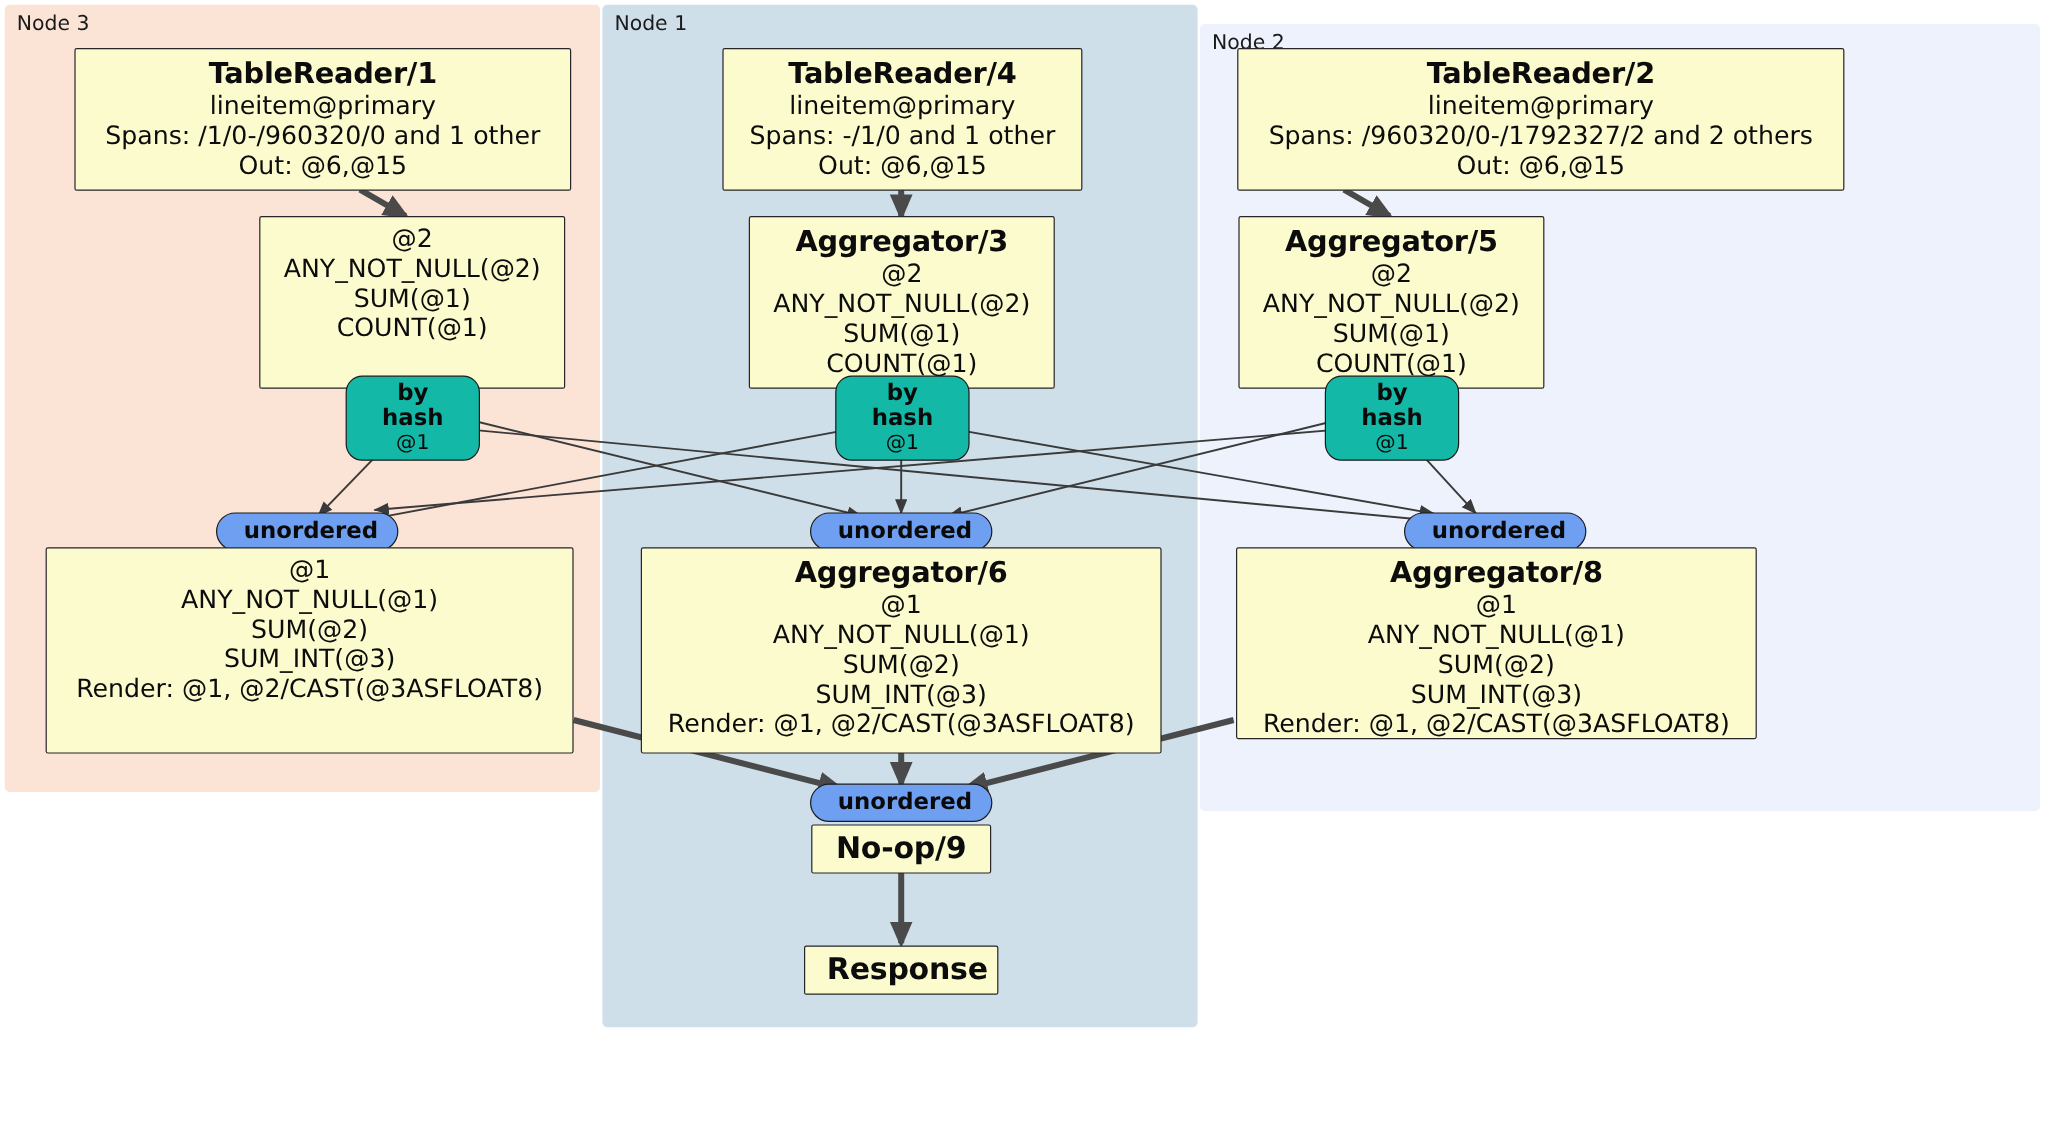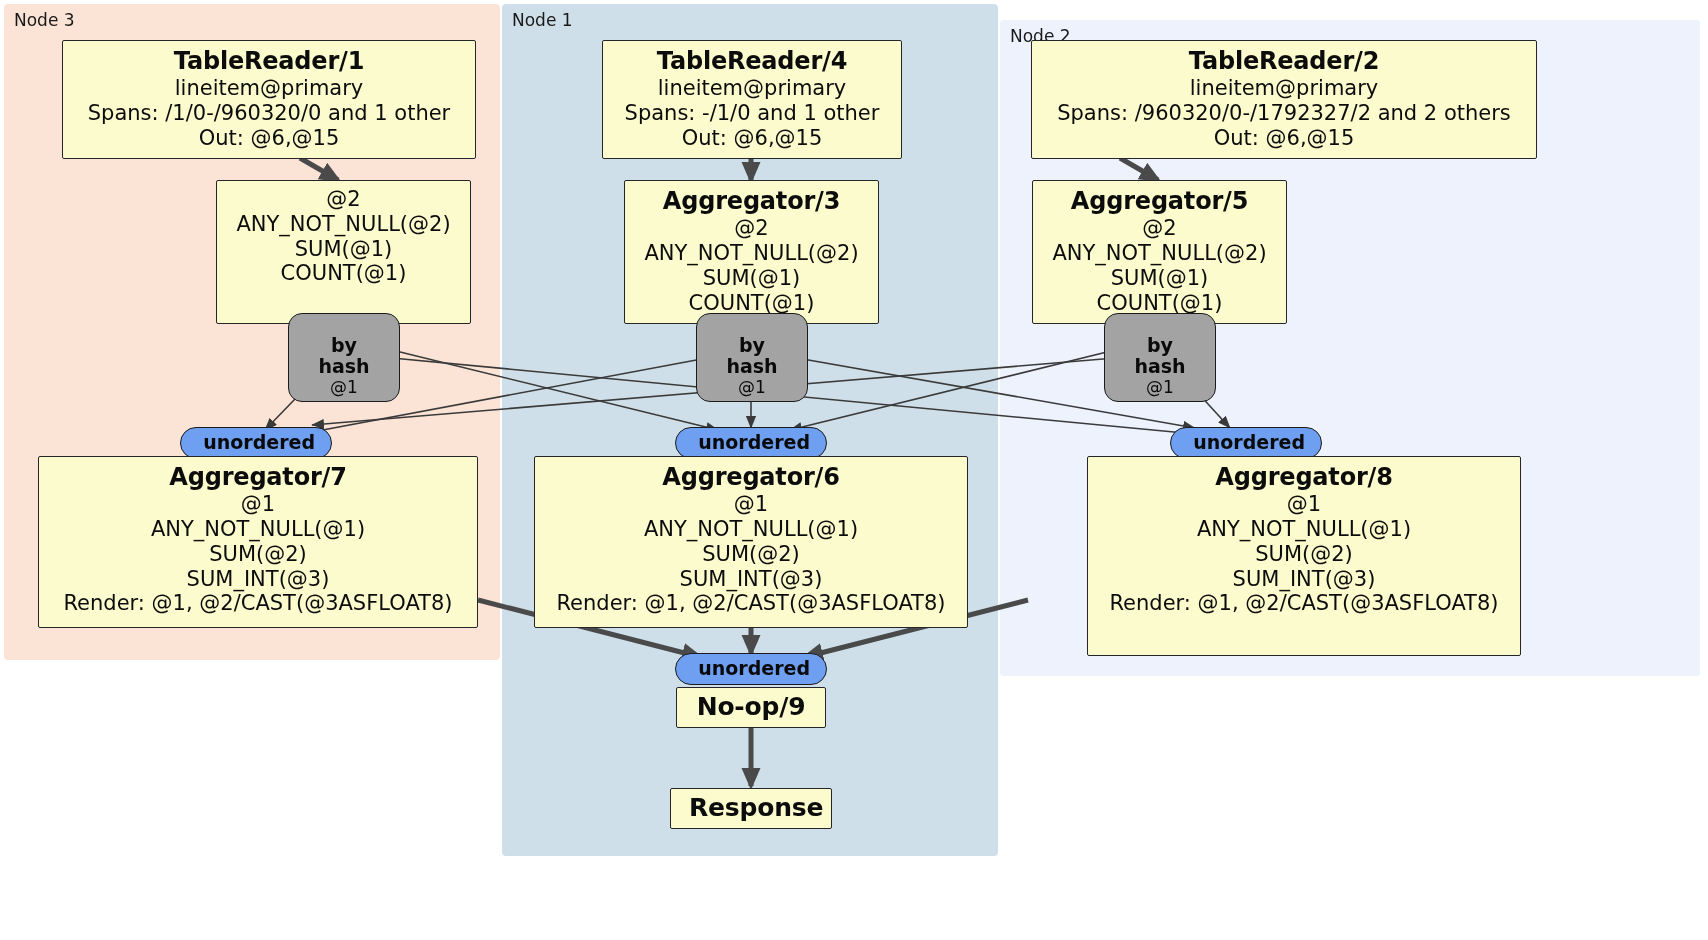--- a/index.html
+++ b/index.html
@@ -93,23 +93,23 @@
   
   .badge {
     position: absolute;
     border: 1.8px solid #1b1b1b;
     box-sizing: border-box;
     text-align: center;
     color: #0a0a0a;
     line-height: 1.12;
   }
   .badge-hash {
-    background: #a3a3a3;
+    background: #14b8a6;
     border-radius: 14px;
-    padding: 21px 14px 4px 14px;
+    padding: 3px 14px 4px 14px;
   }
   .badge-hash .badge-title {
     font-weight: bold;
     font-size: 19px;
     display: block;
   }
   .badge-hash .badge-sub {
     font-size: 17px;
     display: block;
   }
@@ -241,38 +241,37 @@
 
   <div class="badge badge-unordered" style="left:675px; top:427px; width:152px;">
     <span class="badge-title">unordered</span>
   </div>
 
   <div class="badge badge-unordered" style="left:1170px; top:427px; width:152px;">
     <span class="badge-title">unordered</span>
   </div>
 
   <div class="proc" style="left:38px; top:456px; width:440px; height:172px;">
-    <span class="proc-title">Aggregator/7</span>
     <span class="proc-line">@1</span>
     <span class="proc-line">ANY_NOT_NULL(@1)</span>
     <span class="proc-line">SUM(@2)</span>
     <span class="proc-line">SUM_INT(@3)</span>
     <span class="proc-line">Render: @1, @2/CAST(@3ASFLOAT8)</span>
   </div>
 
   <div class="proc" style="left:534px; top:456px; width:434px; height:172px;">
     <span class="proc-title">Aggregator/6</span>
     <span class="proc-line">@1</span>
     <span class="proc-line">ANY_NOT_NULL(@1)</span>
     <span class="proc-line">SUM(@2)</span>
     <span class="proc-line">SUM_INT(@3)</span>
     <span class="proc-line">Render: @1, @2/CAST(@3ASFLOAT8)</span>
   </div>
 
-  <div class="proc" style="left:1087px; top:456px; width:434px; height:200px;">
+  <div class="proc" style="left:1030px; top:456px; width:434px; height:160px;">
     <span class="proc-title">Aggregator/8</span>
     <span class="proc-line">@1</span>
     <span class="proc-line">ANY_NOT_NULL(@1)</span>
     <span class="proc-line">SUM(@2)</span>
     <span class="proc-line">SUM_INT(@3)</span>
     <span class="proc-line">Render: @1, @2/CAST(@3ASFLOAT8)</span>
   </div>
 
   <div class="badge badge-unordered" style="left:675px; top:653px; width:152px;">
     <span class="badge-title">unordered</span>

